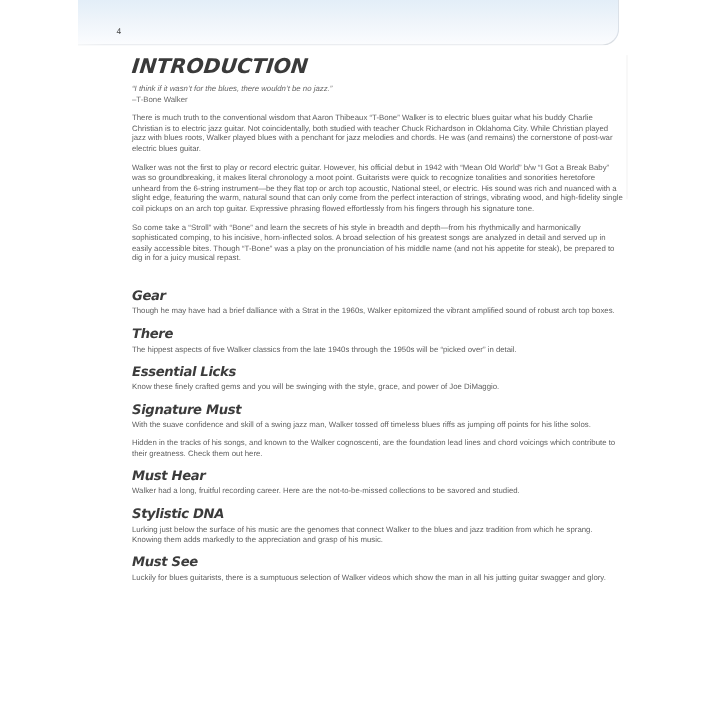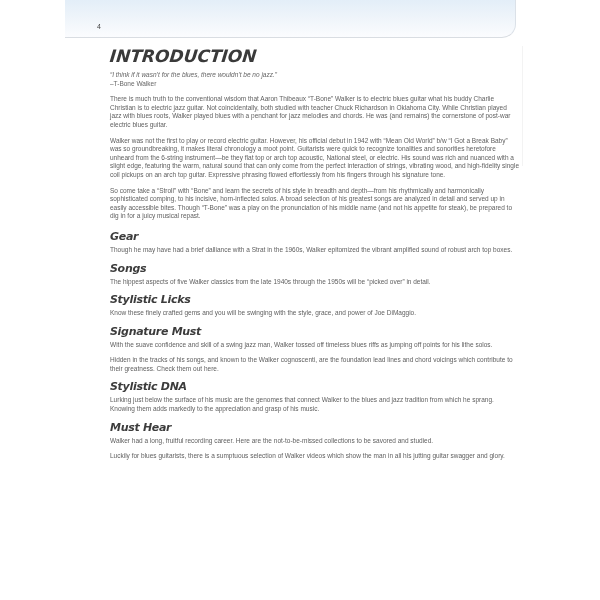--- a/index.html
+++ b/index.html
@@ -33,43 +33,44 @@
 
 <div class="content">
   <h1 class="page-title">INTRODUCTION</h1>
   <div class="quote">“I think if it wasn’t for the blues, there wouldn’t be no jazz.”</div>
   <div class="attribution">–T-Bone Walker</div>
 
   <p>There is much truth to the conventional wisdom that Aaron Thibeaux “T-Bone” Walker is to electric blues guitar what his buddy Charlie Christian is to electric jazz guitar. Not coincidentally, both studied with teacher Chuck Richardson in Oklahoma City. While Christian played jazz with blues roots, Walker played blues with a penchant for jazz melodies and chords. He was (and remains) the cornerstone of post-war electric blues guitar.</p>
   <p>Walker was not the first to play or record electric guitar. However, his official debut in 1942 with “Mean Old World” b/w “I Got a Break Baby” was so groundbreaking, it makes literal chronology a moot point. Guitarists were quick to recognize tonalities and sonorities heretofore unheard from the 6-string instrument—be they flat top or arch top acoustic, National steel, or electric. His sound was rich and nuanced with a slight edge, featuring the warm, natural sound that can only come from the perfect interaction of strings, vibrating wood, and high-fidelity single coil pickups on an arch top guitar. Expressive phrasing flowed effortlessly from his fingers through his signature tone.</p>
   <p>So come take a “Stroll” with “Bone” and learn the secrets of his style in breadth and depth—from his rhythmically and harmonically sophisticated comping, to his incisive, horn-inflected solos. A broad selection of his greatest songs are analyzed in detail and served up in easily accessible bites. Though “T-Bone” was a play on the pronunciation of his middle name (and not his appetite for steak), be prepared to dig in for a juicy musical repast.</p>
 
-  <div class="section" style="margin-top:9px;">
+  <div class="section" style="margin-top:19px;">
     <h2>Gear</h2>
     <p>Though he may have had a brief dalliance with a Strat in the 1960s, Walker epitomized the vibrant amplified sound of robust arch top boxes.</p>
   </div>
   <div class="section">
-    <h2>Songs</h2>
+    <h2>There</h2>
     <p>The hippest aspects of five Walker classics from the late 1940s through the 1950s will be “picked over” in detail.</p>
   </div>
   <div class="section">
-    <h2>Stylistic Licks</h2>
+    <h2>Essential Licks</h2>
     <p>Know these finely crafted gems and you will be swinging with the style, grace, and power of Joe DiMaggio.</p>
   </div>
   <div class="section">
     <h2>Signature Must</h2>
     <p>With the suave confidence and skill of a swing jazz man, Walker tossed off timeless blues riffs as jumping off points for his lithe solos.</p>
   </div>
   <div class="section">
     <p>Hidden in the tracks of his songs, and known to the Walker cognoscenti, are the foundation lead lines and chord voicings which contribute to their greatness. Check them out here.</p>
   </div>
   <div class="section">
+    <h2>Must Hear</h2>
+    <p>Walker had a long, fruitful recording career. Here are the not-to-be-missed collections to be savored and studied.</p>
+  </div>
+  <div class="section">
     <h2>Stylistic DNA</h2>
     <p>Lurking just below the surface of his music are the genomes that connect Walker to the blues and jazz tradition from which he sprang. Knowing them adds markedly to the appreciation and grasp of his music.</p>
   </div>
   <div class="section">
-    <h2>Must Hear</h2>
-    <p>Walker had a long, fruitful recording career. Here are the not-to-be-missed collections to be savored and studied.</p>
-  </div>
-  <div class="section">
+    <h2>Must See</h2>
     <p>Luckily for blues guitarists, there is a sumptuous selection of Walker videos which show the man in all his jutting guitar swagger and glory.</p>
   </div>
 </div>
 
 </body></html>

